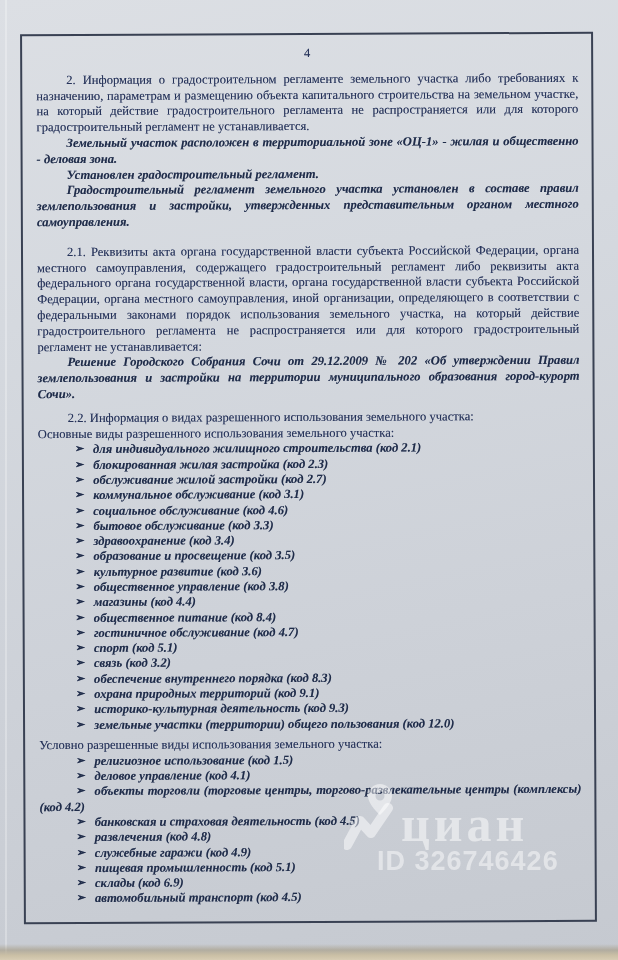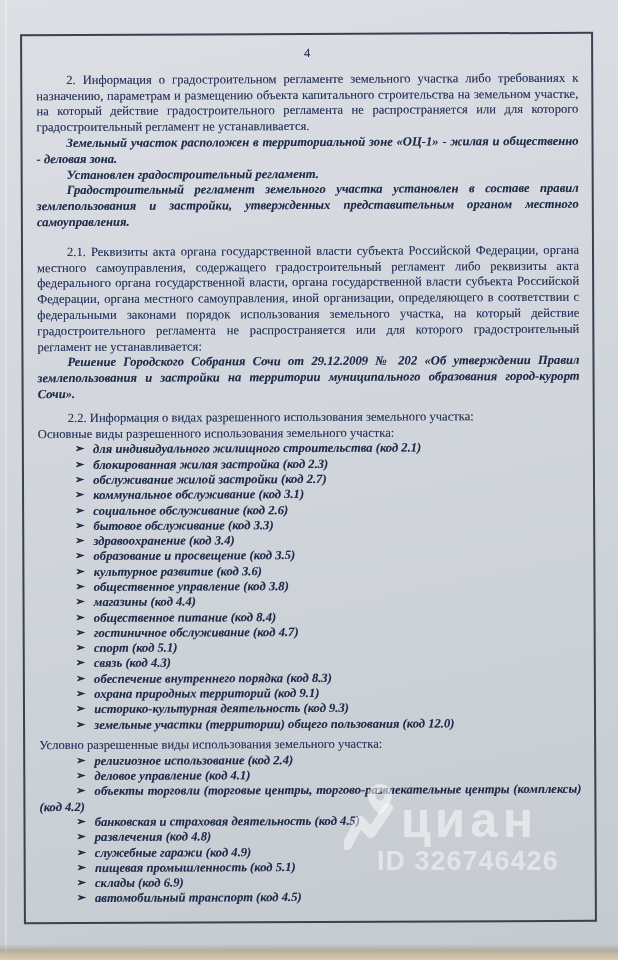--- a/index.html
+++ b/index.html
@@ -42,21 +42,21 @@
     line-height:15.3px;
   }
   .bullet {
     font-style:normal; display:inline-block; text-indent:0;
     margin-right:9px; font-size:11px; transform:translateY(-1px);
   }
   .watermark { position:absolute; inset:0; pointer-events:none; filter:blur(0.5px); }
   .wm-logo { position:absolute; left:344px; top:783px; }
   .wm-brand {
     position:absolute; left:401px; top:799px;
-    font-family:Liberation Mono, monospace;
+    font-family:Liberation Serif, serif;
     font-weight:bold; font-size:50px; line-height:50px;
     letter-spacing:4px; color:rgba(255,255,255,0.5);text-align:center;
   }
   .wm-id {
     position:absolute; left:377px; top:847px;
     font-family:"Liberation Sans","DejaVu Sans",sans-serif;
     font-weight:bold; font-size:27px; line-height:28px;
     letter-spacing:1px; color:rgba(255,255,255,0.48);
   }
 </style>
@@ -87,56 +87,56 @@
     <div class="list">
 
         <div class="li"><span class="bullet">➢</span><span>для индивидуального жилищного строительства (код 2.1)</span></div>
 
         <div class="li"><span class="bullet">➢</span><span>блокированная жилая застройка (код 2.3)</span></div>
 
         <div class="li"><span class="bullet">➢</span><span>обслуживание жилой застройки (код 2.7)</span></div>
 
         <div class="li"><span class="bullet">➢</span><span>коммунальное обслуживание (код 3.1)</span></div>
 
-        <div class="li"><span class="bullet">➢</span><span>социальное обслуживание (код 2.6)</span></div>
+        <div class="li"><span class="bullet">➢</span><span>социальное обслуживание (код 4.6)</span></div>
 
         <div class="li"><span class="bullet">➢</span><span>бытовое обслуживание (код 3.3)</span></div>
 
         <div class="li"><span class="bullet">➢</span><span>здравоохранение (код 3.4)</span></div>
 
         <div class="li"><span class="bullet">➢</span><span>образование и просвещение (код 3.5)</span></div>
 
         <div class="li"><span class="bullet">➢</span><span>культурное развитие (код 3.6)</span></div>
 
         <div class="li"><span class="bullet">➢</span><span>общественное управление (код 3.8)</span></div>
 
         <div class="li"><span class="bullet">➢</span><span>магазины (код 4.4)</span></div>
 
         <div class="li"><span class="bullet">➢</span><span>общественное питание (код 8.4)</span></div>
 
         <div class="li"><span class="bullet">➢</span><span>гостиничное обслуживание (код 4.7)</span></div>
 
         <div class="li"><span class="bullet">➢</span><span>спорт (код 5.1)</span></div>
 
-        <div class="li"><span class="bullet">➢</span><span>связь (код 4.3)</span></div>
+        <div class="li"><span class="bullet">➢</span><span>связь (код 3.2)</span></div>
 
         <div class="li"><span class="bullet">➢</span><span>обеспечение внутреннего порядка (код 8.3)</span></div>
 
         <div class="li"><span class="bullet">➢</span><span>охрана природных территорий (код 9.1)</span></div>
 
         <div class="li"><span class="bullet">➢</span><span>историко-культурная деятельность (код 9.3)</span></div>
 
         <div class="li"><span class="bullet">➢</span><span>земельные участки (территории) общего пользования (код 12.0)</span></div>
       </div>
 
     <p class="para gap-top-xs">Условно разрешенные виды использования земельного участка:</p>
 
     <div class="list">
 
-        <div class="li"><span class="bullet">➢</span><span>религиозное использование (код 2.4)</span></div>
+        <div class="li"><span class="bullet">➢</span><span>религиозное использование (код 1.5)</span></div>
 
         <div class="li"><span class="bullet">➢</span><span>деловое управление (код 4.1)</span></div>
 
         <div class="li"><span class="bullet">➢</span><span>объекты торговли (торговые центры, торгово-развлекательные центры (комплексы) (код 4.2)</span></div>
 
         <div class="li"><span class="bullet">➢</span><span>банковская и страховая деятельность (код 4.5)</span></div>
 
         <div class="li"><span class="bullet">➢</span><span>развлечения (код 4.8)</span></div>
 
         <div class="li"><span class="bullet">➢</span><span>служебные гаражи (код 4.9)</span></div>

